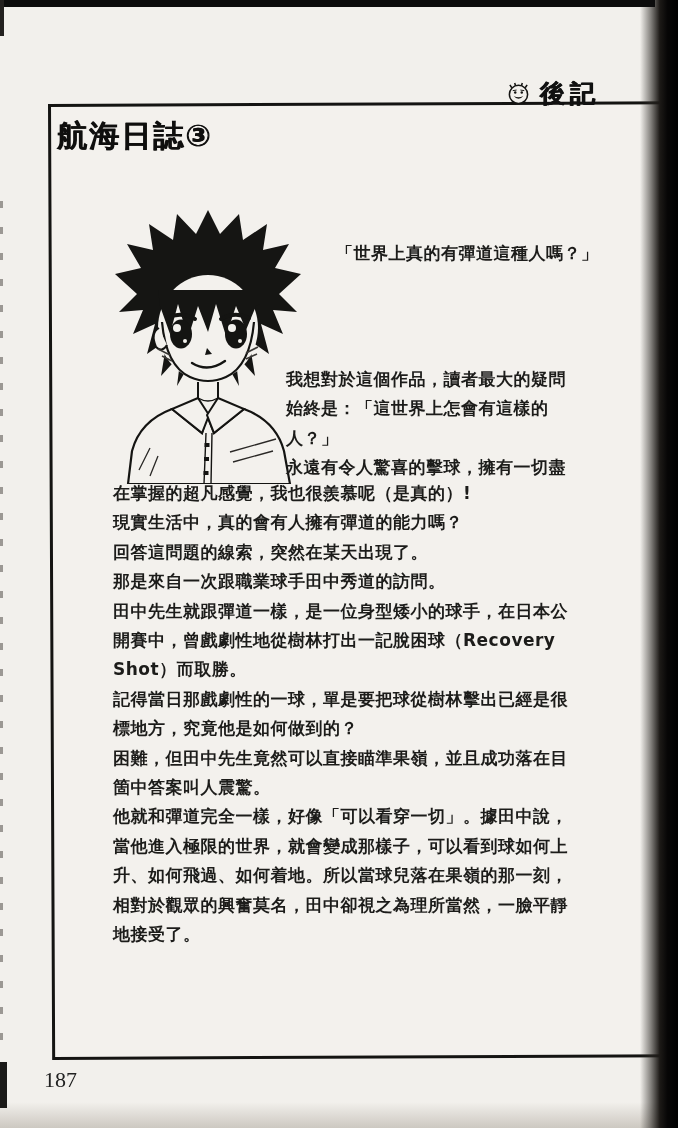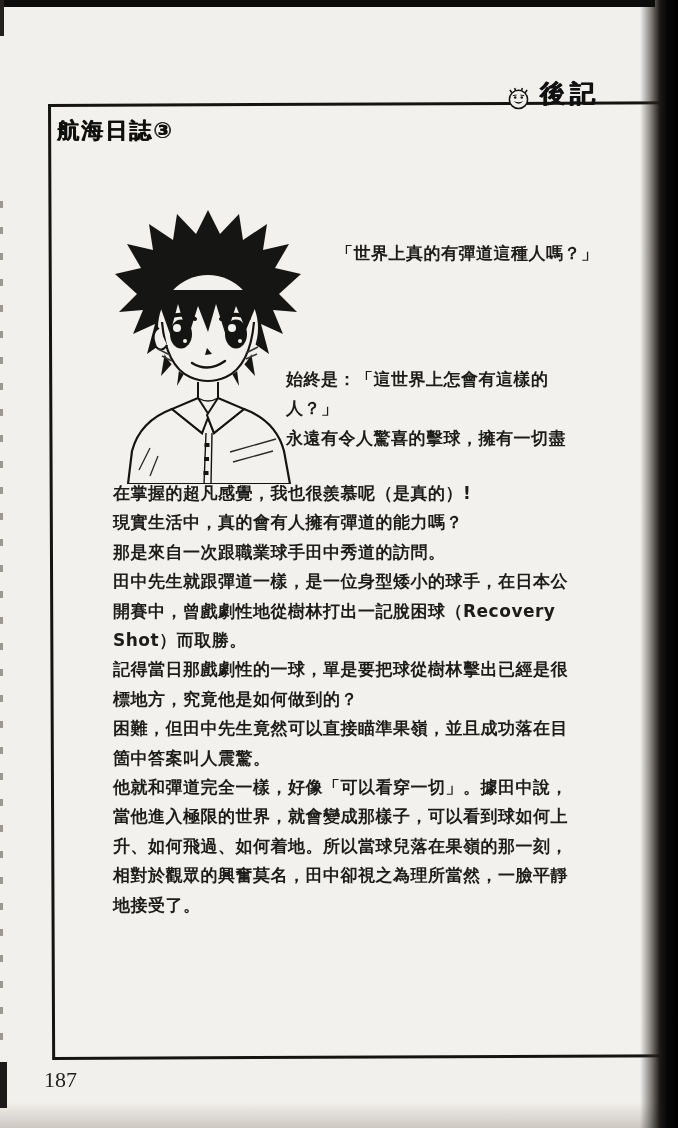--- a/index.html
+++ b/index.html
@@ -16,26 +16,26 @@
   .left-dashes{position:absolute;left:0;top:182px;width:3px;height:870px;z-index:7;
     background:repeating-linear-gradient(to bottom,rgba(70,65,60,0) 0 19px,rgba(70,65,60,.5) 19px 26px);}
   .left-notch{position:absolute;left:0;top:1062px;width:7px;height:46px;background:#1b1a18;z-index:7;}
   .bottom-shade{position:absolute;left:0;bottom:0;width:100%;height:26px;z-index:5;
     background:linear-gradient(to bottom,rgba(150,142,132,0),rgba(148,140,128,.4));}
   
   .frame{position:absolute;left:48px;top:104px;width:624px;height:950px;
     border:3px solid #141412;z-index:1;transform:rotate(-0.25deg);transform-origin:left top;
     background:#f3f1ed;}
   
-  .header{position:absolute;left:507px;top:77px;display:flex;align-items:flex-end;gap:10px;z-index:2;}
+  .header{position:absolute;left:507px;top:77px;display:flex;align-items:center;gap:10px;z-index:2;}
   .header .icon{width:23px;height:23px;display:block;}
   .header .label{font-size:25px;font-weight:900;letter-spacing:5px;color:#111;
     text-shadow:.6px 0 0 #111,-.6px 0 0 #111;}
   
-  .title{position:absolute;left:57px;top:116px;z-index:2;font-size:22px;font-weight:900;
+  .title{position:absolute;left:57px;top:116px;z-index:2;font-size:30px;font-weight:900;
     letter-spacing:2px;color:#0f0f0e;text-shadow:.8px 0 0 #0f0f0e;}
   
   .boy{position:absolute;left:112px;top:206px;width:194px;height:278px;z-index:2;}
   
   .cjk{font-weight:bold;color:#1c1c1a;font-size:17px;letter-spacing:.5px;}
   .quote{position:absolute;left:336px;top:242px;z-index:3;white-space:nowrap;}
   .intro{position:absolute;left:286px;top:365px;width:356px;z-index:3;line-height:29.4px;}
   .body-text{position:absolute;left:113px;top:479px;width:540px;z-index:3;line-height:29.4px;}
   .tline{white-space:nowrap;}
   
@@ -112,28 +112,30 @@
     <rect x="92" y="251" width="5" height="4" fill="#141412"></rect>
     <rect x="91.5" y="265" width="5" height="4" fill="#141412"></rect>
 
     <path d="M118 246 L164 233 M121 256 L161 245" stroke="#2a2826" stroke-width="1.3" fill="none"></path>
     <path d="M38 242 L27 264 M46 250 L38 270" stroke="#2a2826" stroke-width="1.3" fill="none"></path>
   </svg>
 
   <div class="quote cjk">「世界上真的有彈道這種人嗎？」</div>
 
   <div class="intro cjk">
+      <div class="tline">我想對於這個作品，讀者最大的疑問</div>
       <div class="tline">始終是：「這世界上怎會有這樣的</div>
       <div class="tline">人？」</div>
       <div class="tline">永遠有令人驚喜的擊球，擁有一切盡</div>
     </div>
 
   <div class="body-text cjk">
       <div class="tline">在掌握的超凡感覺，我也很羨慕呢（是真的）!</div>
       <div class="tline">現實生活中，真的會有人擁有彈道的能力嗎？</div>
+      <div class="tline">回答這問題的線索，突然在某天出現了。</div>
       <div class="tline">那是來自一次跟職業球手田中秀道的訪問。</div>
       <div class="tline">田中先生就跟彈道一樣，是一位身型矮小的球手，在日本公</div>
       <div class="tline">開賽中，曾戲劇性地從樹林打出一記脫困球（Recovery</div>
       <div class="tline">Shot）而取勝。</div>
       <div class="tline">記得當日那戲劇性的一球，單是要把球從樹林擊出已經是很</div>
       <div class="tline">標地方，究竟他是如何做到的？</div>
       <div class="tline">困難，但田中先生竟然可以直接瞄準果嶺，並且成功落在目</div>
       <div class="tline">箇中答案叫人震驚。</div>
       <div class="tline">他就和彈道完全一樣，好像「可以看穿一切」。據田中說，</div>
       <div class="tline">當他進入極限的世界，就會變成那樣子，可以看到球如何上</div>

